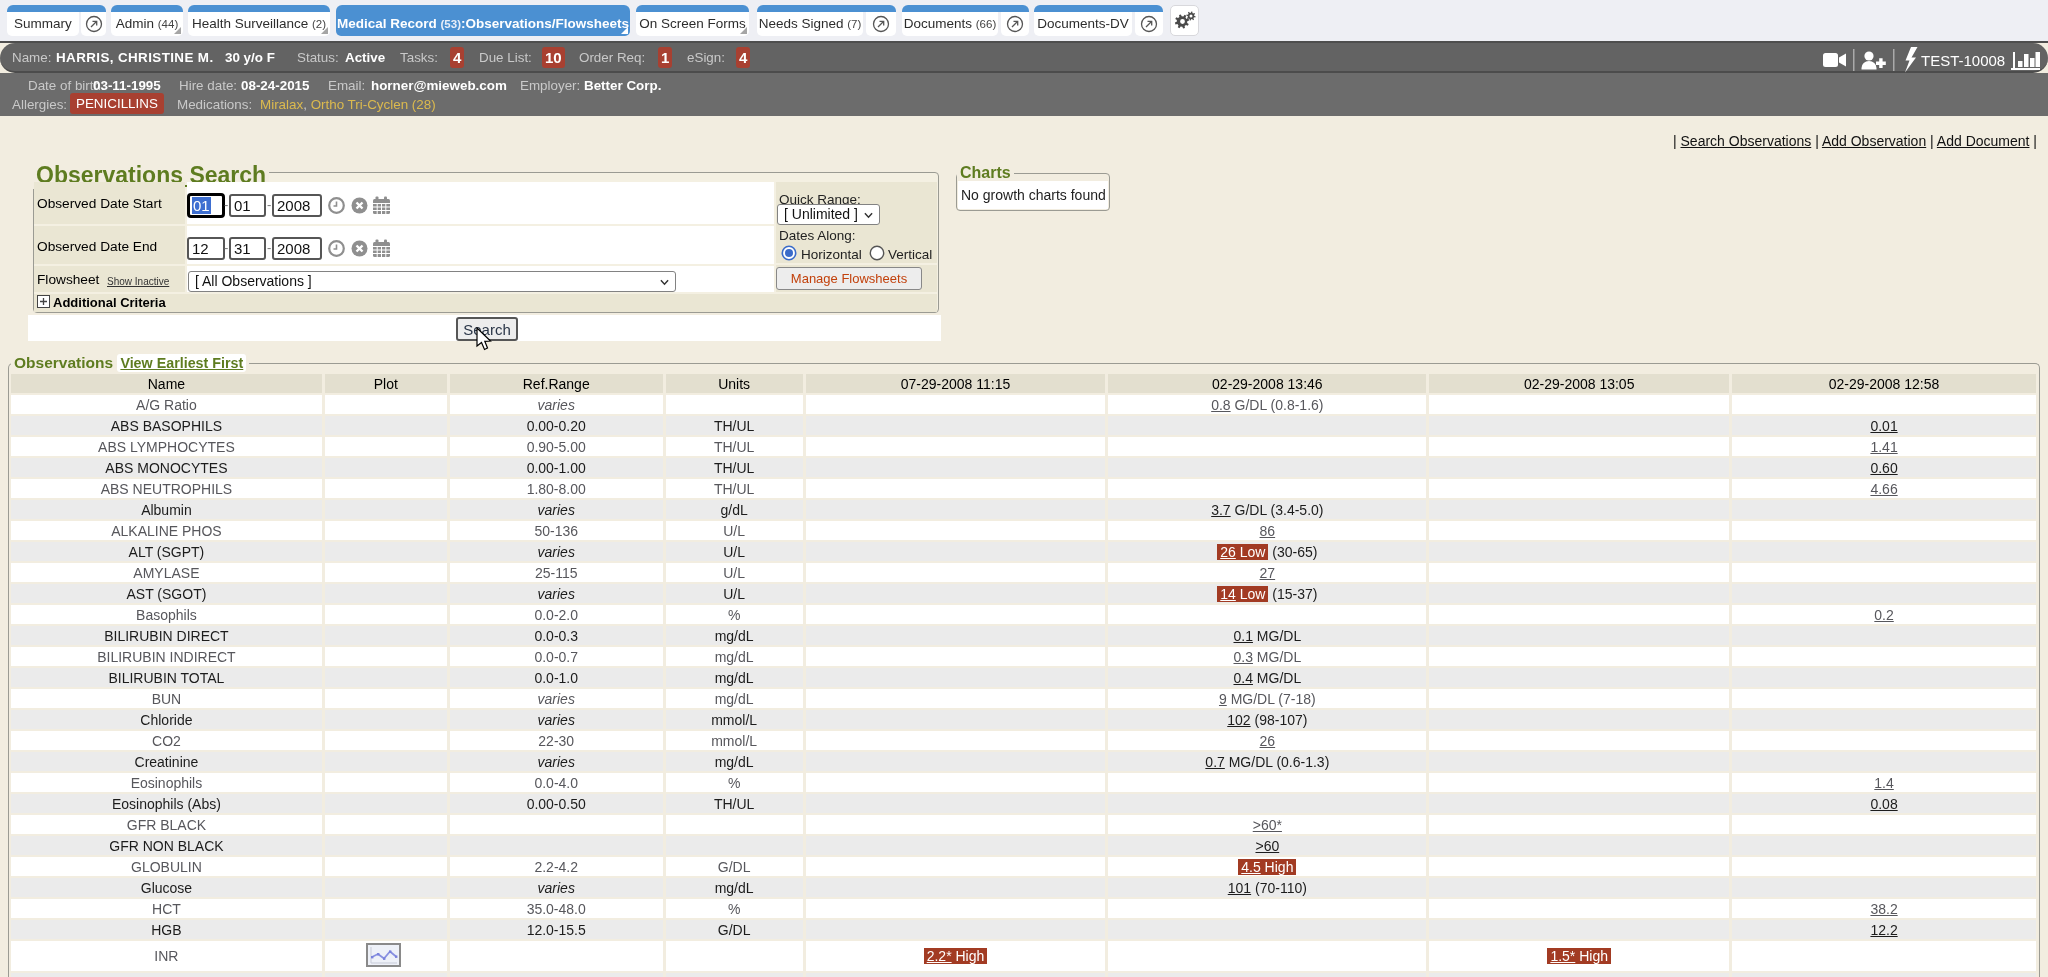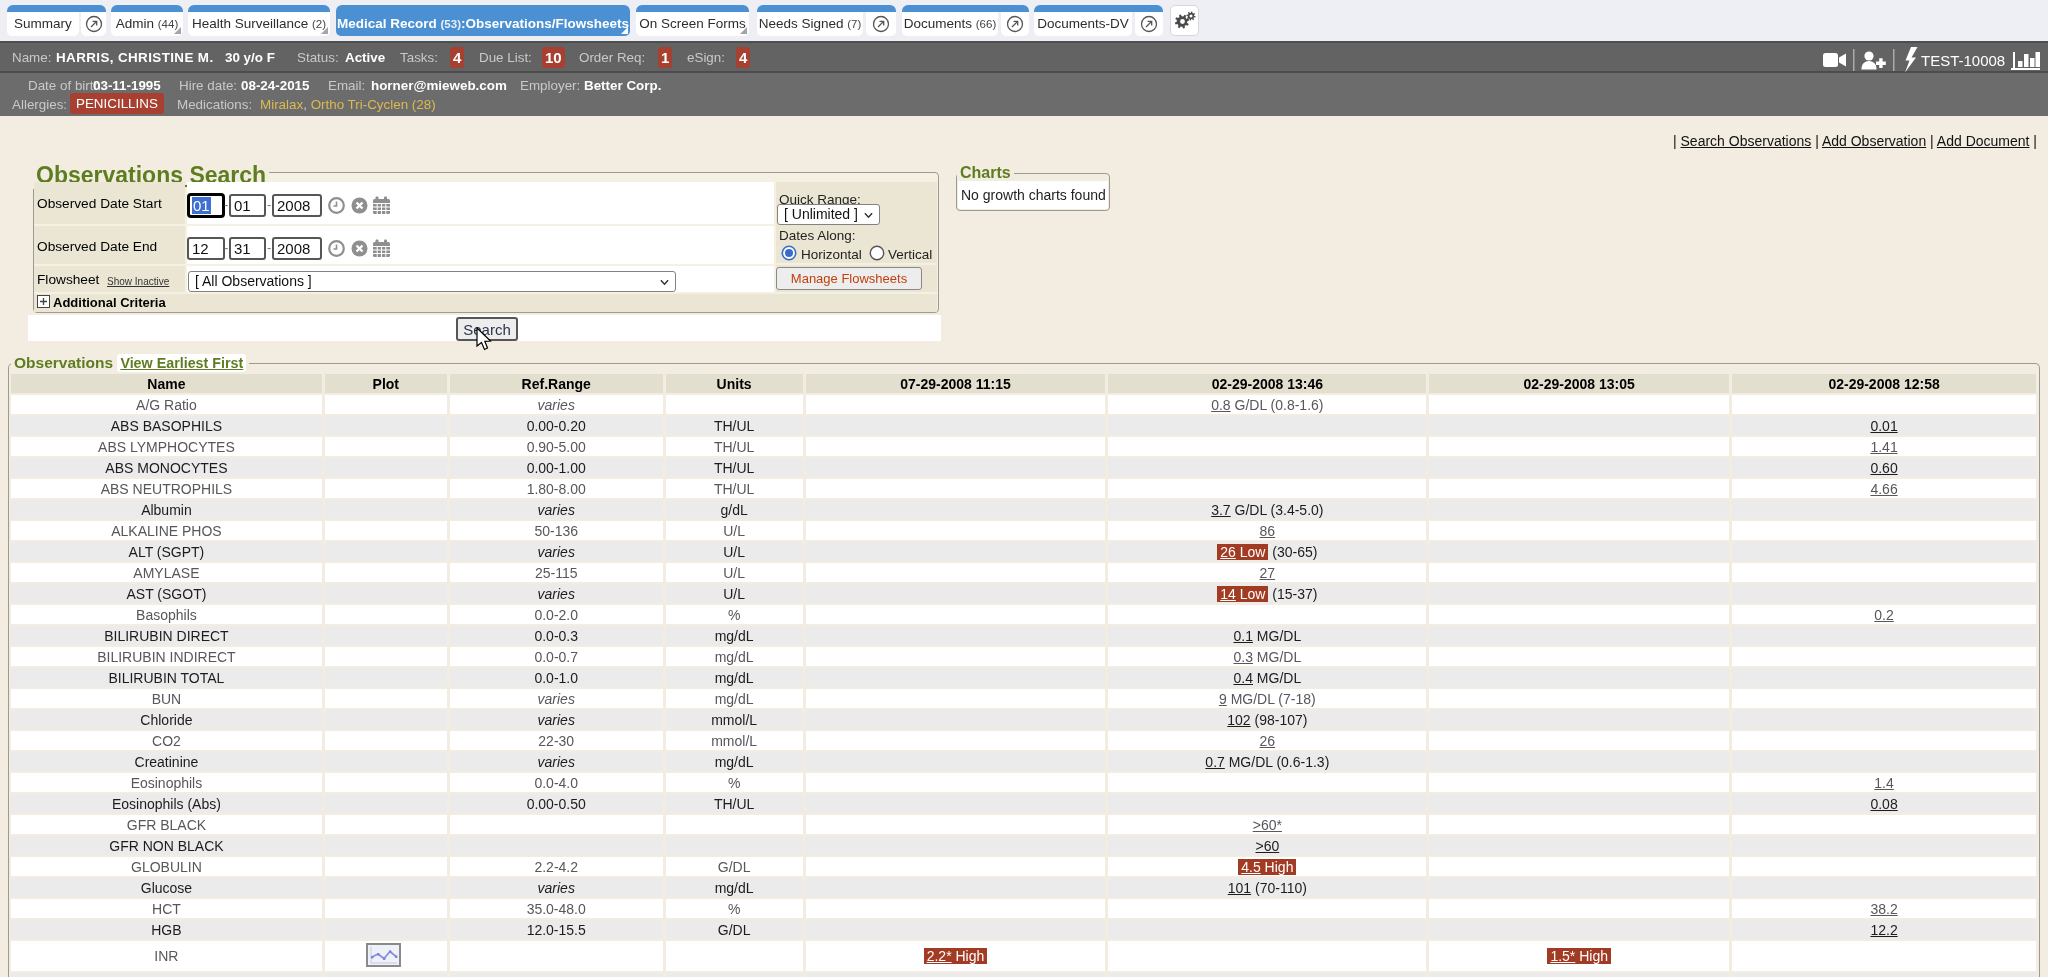--- a/index.html
+++ b/index.html
@@ -14,21 +14,21 @@
 .tab .tbody { position:absolute; top:7px; bottom:0; background:#fff; border-radius:0 0 5px 5px; font-size:13.5px; color:#2d2d2d; text-align:center; line-height:24px; white-space:nowrap; }
 .tab .cnt { font-size:11.5px; color:#444; }
 .tab.active .tbody { background:#4b90d2; color:#fff; font-weight:bold; }
 .fold { position:absolute; right:2px; bottom:2px; width:0; height:0; border-left:7px solid transparent; border-bottom:7px solid #a5a5a5; }
 .fold.w { border-bottom-color:#fff; }
 .iconbody { position:absolute; top:7px; bottom:0; background:#fff; border-radius:0 0 5px 5px; }
 .iconbody svg, .gearbtn svg { position:absolute; left:50%; top:50%; transform:translate(-50%,-50%); }
 .gearbtn { position:absolute; top:5px; height:31px; background:#fff; border-radius:5px; border:1px solid #d8d8dc; }
 
 
-#bar1 { position:absolute; left:0; top:43px; width:2048px; height:30px; background:#636363; border-bottom:2px solid #4c4c4c; color:#fff; font-size:13.4px; }
+#bar1 { position:absolute; left:0; top:43px; width:2048px; height:30px; background:#636363; border-bottom:2px solid #4c4c4c; color:#fff; font-size:13.4px;border-radius:15px; }
 #bar2 { position:absolute; left:0; top:73px; width:2048px; height:43px; background:#6c6c6c; color:#fff; font-size:13.4px; }
 .lbl { color:#c9c9c9; }
 .b { font-weight:bold; }
 .badge { display:inline-block; background:#a84031; color:#fff; font-weight:bold; border-radius:3px; padding:2px 3px; font-size:15px; line-height:17px; text-align:center; min-width:8px; }
 .gold { color:#dcba4e; }
 .bl1 { position:absolute; white-space:nowrap; }
 
 
 #toplinks { position:absolute; top:133px; right:11px; font-size:14px; color:#111; }
 #toplinks a { color:#111; }
@@ -44,21 +44,21 @@
 .dinput { position:absolute; background:#fff; border:2px solid #565656; border-radius:3px; font-size:15px; color:#111; line-height:19px; padding-left:3px; }
 .dinput.focus { border:3px solid #000; border-radius:4px; }
 .sel { position:absolute; background:#fff; border:1px solid #828282; border-radius:3px; font-size:14px; color:#111; }
 .sel .car { position:absolute; right:6px; top:50%; transform:translateY(-50%); width:9px; height:9px; }
 .btn { position:absolute; background:#ededed; border:1px solid #888; border-radius:3px; font-size:13px; color:#c2410c; text-align:center; }
 
 
 #tablewrap { position:absolute; left:8px; top:363px; width:2032px; height:614px; border:1px solid #9b9b93; border-bottom:none; border-radius:5px 5px 0 0; overflow:hidden; }
 table#obs { border-collapse:separate; border-spacing:3px 2px; margin:8px 0 0 -1px; table-layout:fixed; }
 #obs td, #obs th { font-size:14px; text-align:center; vertical-align:middle; height:19px; padding:0; overflow:hidden; white-space:nowrap; }
-#obs th { background:#e3dfcf; color:#000; font-weight:bold;text-align:center; }
+#obs th { background:#e3dfcf; color:#000; font-weight:normal;text-align:center; }
 #obs tr.odd td { background:#fff; color:#57575c; }
 #obs tr.even td { background:#ebebeb; color:#1c1c1c; }
 #obs a { color:inherit; text-decoration:underline; }
 #obs .it { font-style:italic; }
 .rb { display:inline-block; background:#a23b23; color:#fff; padding:0 3px; }
 .rb a { color:#fff; }
 </style>
 </head>
 <body>
 

